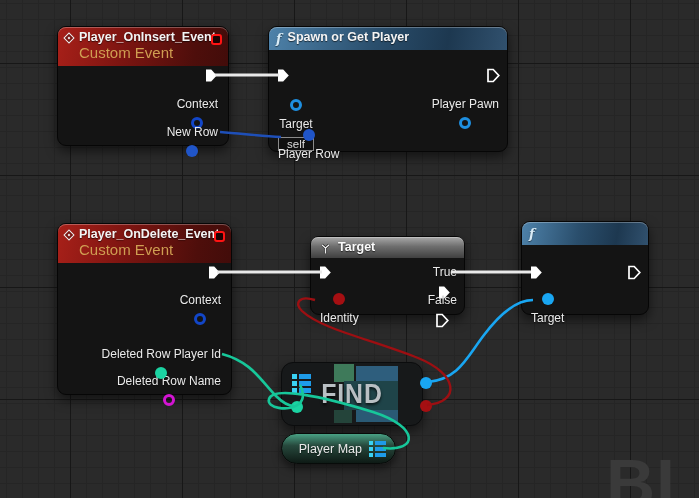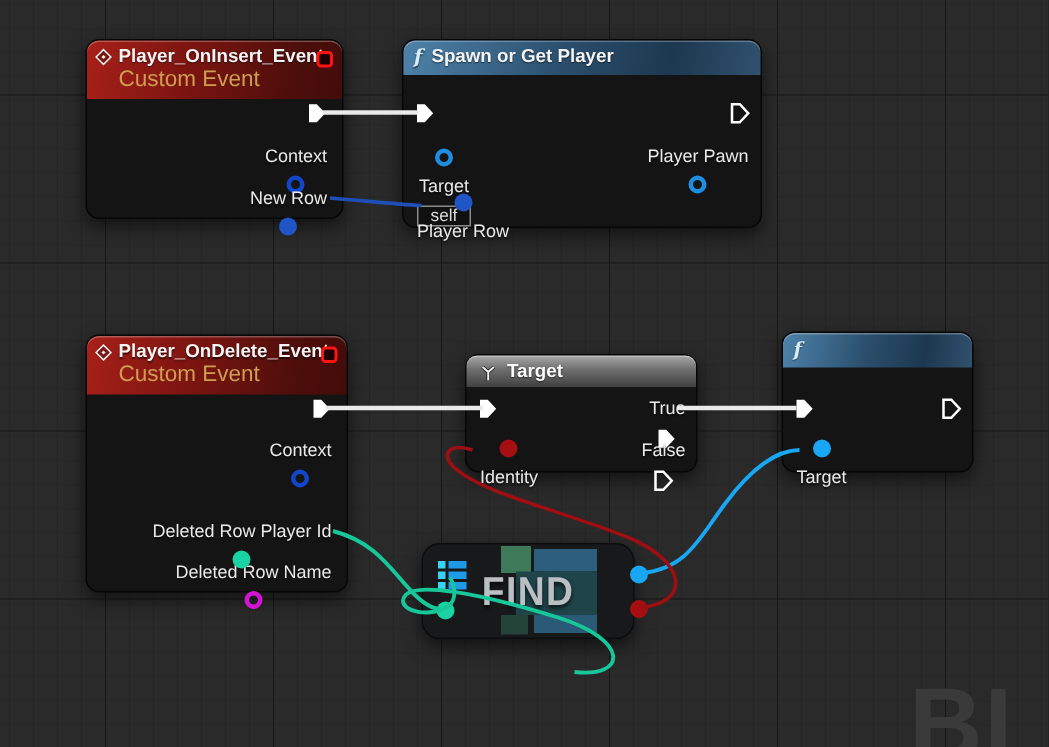--- a/index.html
+++ b/index.html
@@ -235,14 +235,25 @@
         <span class="k"></span>
         <span class="v"></span>
         <span class="k"></span>
         <span class="v"></span>
     </div>
     <span class="pin solid-teal" style="position:absolute;left:9px;top:38px"></span>
     <span class="pin solid-cyan" style="position:absolute;left:138px;top:14px"></span>
     <span class="pin solid-red" style="position:absolute;left:138px;top:37px"></span>
   </div>
 
+  <div class="pill" style="left:281px;top:433px;width:115px;height:31px">
+    <span class="plabel">Player Map</span>
+    <div class="mapicon" style="grid-auto-rows:4px;grid-template-columns:4px 11px">
+      <span class="k"></span>
+        <span class="v"></span>
+        <span class="k"></span>
+        <span class="v"></span>
+        <span class="k"></span>
+        <span class="v"></span>
+    </div>
+  </div>
 
 </div>
 
 </body></html>

